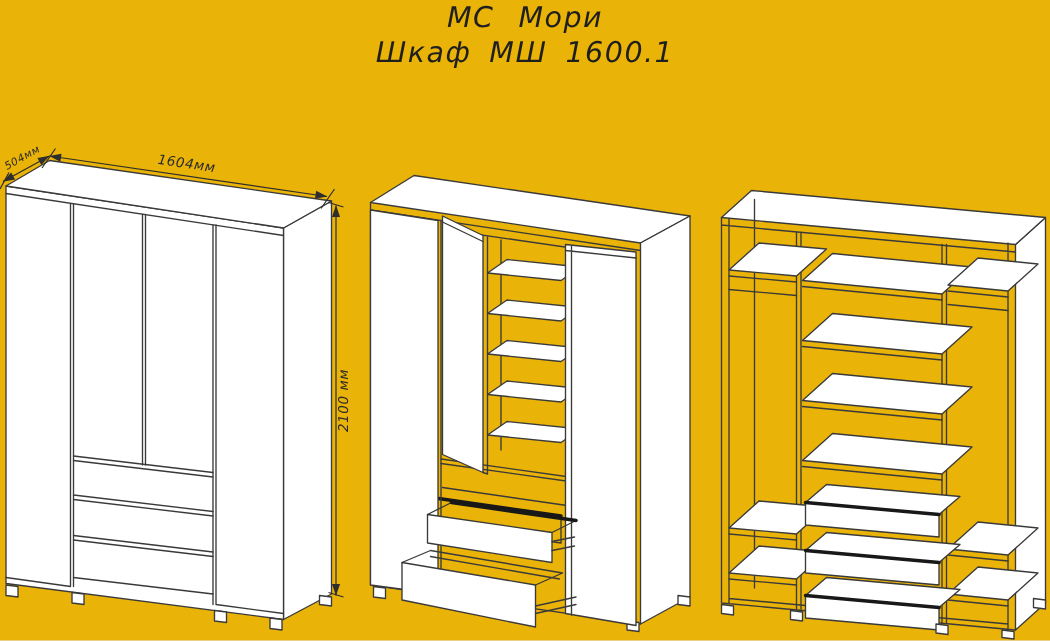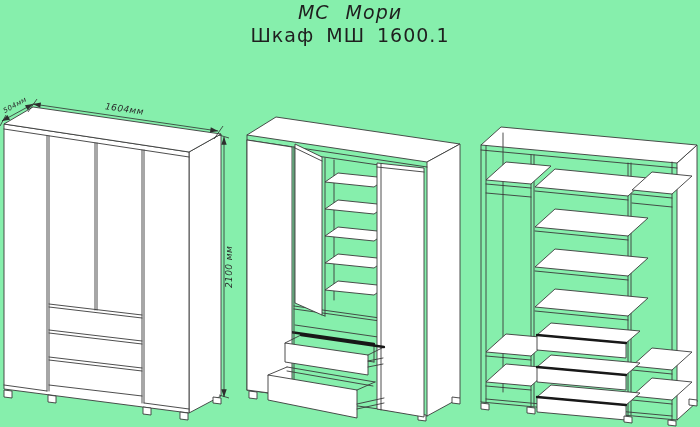--- a/index.html
+++ b/index.html
@@ -1,20 +1,20 @@
 <!DOCTYPE html>
 <html><head>
 <meta charset="utf-8">
 <style>
   html,body{margin:0;padding:0;background:#e8e8e8;}
-  #sheet{position:relative;width:700px;height:427px;background:#86efac;overflow:hidden;
+  #sheet{position:relative;width:700px;height:427px;background:#eab308;overflow:hidden;
          font-family:"DejaVu Sans","Liberation Sans",sans-serif;}
   #titleblock{position:absolute;top:1px;left:0;right:0;text-align:center;color:#1f1f1f;}
   .t1{font-size:19px;font-style:italic;letter-spacing:1px;word-spacing:9px;line-height:23px;}
-  .t2{font-size:19px;letter-spacing:1px;word-spacing:5px;line-height:23px;}
+  .t2{font-size:19px;font-style:italic;letter-spacing:1px;word-spacing:5px;line-height:23px;}
   svg{position:absolute;left:0;top:0;}
   .ln{fill:none;stroke:#3a3a3a;stroke-width:0.9;stroke-linecap:round;stroke-linejoin:round;}
   .fc{fill:#ffffff;stroke:#3a3a3a;stroke-width:0.9;stroke-linejoin:round;}
   .thick{fill:none;stroke:#181818;stroke-width:2.3;stroke-linecap:round;}
   .dim{fill:none;stroke:#2e2e2e;stroke-width:0.8;}
   .dimtxt{fill:#2b2b2b;font-style:italic;letter-spacing:0.4px;}
 </style>
 </head>
 <body>
 

